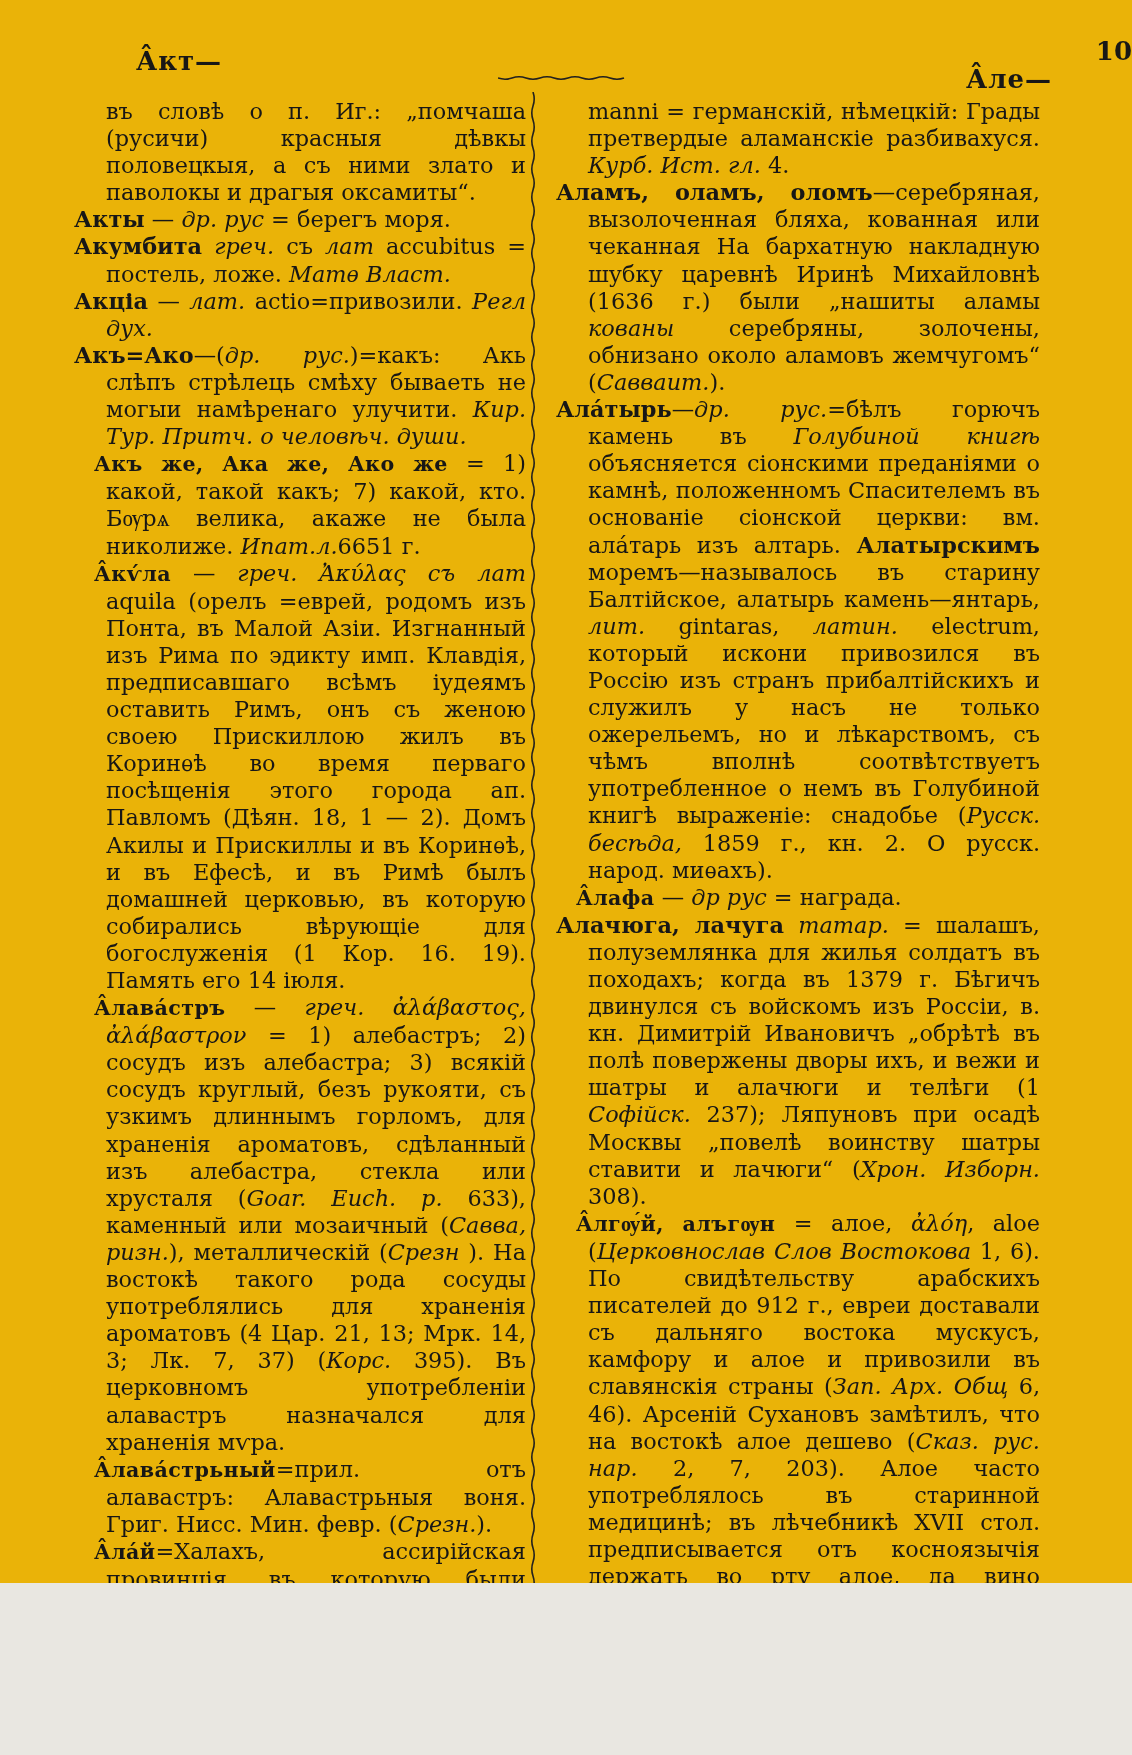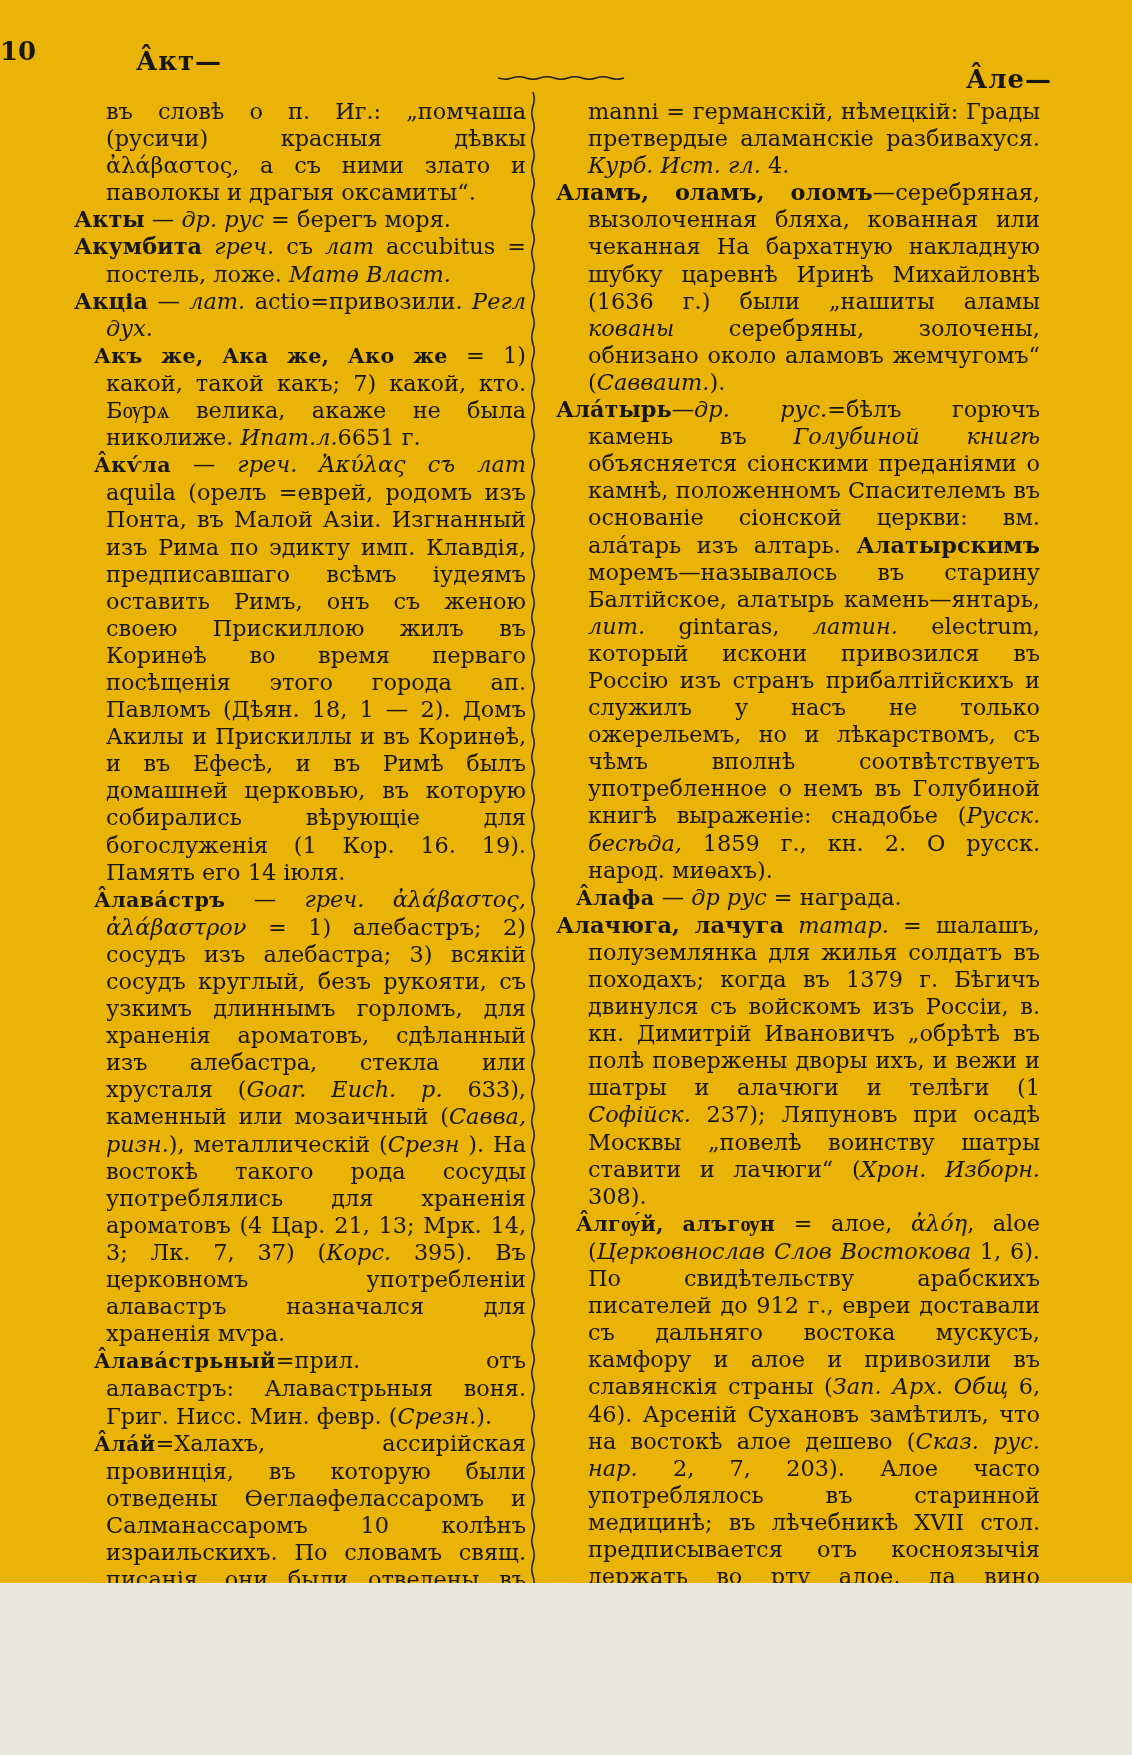--- a/index.html
+++ b/index.html
@@ -16,21 +16,21 @@
     position:absolute;
     font-weight:bold;
     font-size:26px;
     letter-spacing:1px;
   }
   .rh-left  { left:136px; top:46px; }
   .rh-right { left:922px; top:64px;margin-left:44px; }
   .page-number {
     position:absolute;
     top:36px; left:0; width:100%;
-    text-align:left;
+    text-align:right;
     font-weight:bold;
     font-size:26px;
   }
   .pn-rule { position:absolute; left:498px; top:72px; }
   .divider { position:absolute; left:527px; top:92px; }
   .col {
     position:absolute;
     top:98px;
     font-size:22.4px;
     line-height:27.1px;
@@ -54,24 +54,25 @@
   <div class="running-head rh-left">А̂кт—</div>
   <div class="page-number">10</div>
   <svg class="pn-rule" width="136" height="12" viewBox="0 0 136 12">
       <path id="pnRulePath" d="M0 6 Q 7 8.4 14 6 Q 21 3.6 28 6 Q 35 8.4 42 6 Q 49 3.6 56 6 Q 63 8.4 70 6 Q 77 3.6 84 6 Q 91 8.4 98 6 Q 105 3.6 112 6 Q 119 8.4 126 6"></path>
     </svg>
   <div class="running-head rh-right">А̂ле—</div>
   <svg class="divider" width="12" height="1515" viewBox="0 0 12 1515">
       <path id="dividerPath" d="M6 0 Q 8.4 7 6 14 Q 3.6 21 6 28 Q 8.4 35 6 42 Q 3.6 49 6 56 Q 8.4 63 6 70 Q 3.6 77 6 84 Q 8.4 91 6 98 Q 3.6 105 6 112 Q 8.4 119 6 126 Q 3.6 133 6 140 Q 8.4 147 6 154 Q 3.6 161 6 168 Q 8.4 175 6 182 Q 3.6 189 6 196 Q 8.4 203 6 210 Q 3.6 217 6 224 Q 8.4 231 6 238 Q 3.6 245 6 252 Q 8.4 259 6 266 Q 3.6 273 6 280 Q 8.4 287 6 294 Q 3.6 301 6 308 Q 8.4 315 6 322 Q 3.6 329 6 336 Q 8.4 343 6 350 Q 3.6 357 6 364 Q 8.4 371 6 378 Q 3.6 385 6 392 Q 8.4 399 6 406 Q 3.6 413 6 420 Q 8.4 427 6 434 Q 3.6 441 6 448 Q 8.4 455 6 462 Q 3.6 469 6 476 Q 8.4 483 6 490 Q 3.6 497 6 504 Q 8.4 511 6 518 Q 3.6 525 6 532 Q 8.4 539 6 546 Q 3.6 553 6 560 Q 8.4 567 6 574 Q 3.6 581 6 588 Q 8.4 595 6 602 Q 3.6 609 6 616 Q 8.4 623 6 630 Q 3.6 637 6 644 Q 8.4 651 6 658 Q 3.6 665 6 672 Q 8.4 679 6 686 Q 3.6 693 6 700 Q 8.4 707 6 714 Q 3.6 721 6 728 Q 8.4 735 6 742 Q 3.6 749 6 756 Q 8.4 763 6 770 Q 3.6 777 6 784 Q 8.4 791 6 798 Q 3.6 805 6 812 Q 8.4 819 6 826 Q 3.6 833 6 840 Q 8.4 847 6 854 Q 3.6 861 6 868 Q 8.4 875 6 882 Q 3.6 889 6 896 Q 8.4 903 6 910 Q 3.6 917 6 924 Q 8.4 931 6 938 Q 3.6 945 6 952 Q 8.4 959 6 966 Q 3.6 973 6 980 Q 8.4 987 6 994 Q 3.6 1001 6 1008 Q 8.4 1015 6 1022 Q 3.6 1029 6 1036 Q 8.4 1043 6 1050 Q 3.6 1057 6 1064 Q 8.4 1071 6 1078 Q 3.6 1085 6 1092 Q 8.4 1099 6 1106 Q 3.6 1113 6 1120 Q 8.4 1127 6 1134 Q 3.6 1141 6 1148 Q 8.4 1155 6 1162 Q 3.6 1169 6 1176 Q 8.4 1183 6 1190 Q 3.6 1197 6 1204 Q 8.4 1211 6 1218 Q 3.6 1225 6 1232 Q 8.4 1239 6 1246 Q 3.6 1253 6 1260 Q 8.4 1267 6 1274 Q 3.6 1281 6 1288 Q 8.4 1295 6 1302 Q 3.6 1309 6 1316 Q 8.4 1323 6 1330 Q 3.6 1337 6 1344 Q 8.4 1351 6 1358 Q 3.6 1365 6 1372 Q 8.4 1379 6 1386 Q 3.6 1393 6 1400 Q 8.4 1407 6 1414 Q 3.6 1421 6 1428 Q 8.4 1435 6 1442 Q 3.6 1449 6 1456 Q 8.4 1463 6 1470 Q 3.6 1477 6 1484 Q 8.4 1491 6 1498 Q 3.6 1505 6 1512"></path>
     </svg>
   <div class="col col-left" id="colLeft">
-      <p class="entry cont"><span class="run-n">въ словѣ о п. Иг.: „помчаша (русичи) красныя дѣвкы ἀλάβαστος, а съ ними злато и паволокы и драгыя оксамиты“.</span></p>
+      <p class="entry cont"><span class="run-n">въ словѣ о п. Иг.: „помчаша (русичи) красныя дѣвкы половецкыя, а съ ними злато и паволокы и драгыя оксамиты“.</span></p>
       <p class="entry"><span class="run-b">Акты</span><span class="run-n"> — </span><span class="run-i">др. рус</span><span class="run-n"> = берегъ моря.</span></p>
       <p class="entry"><span class="run-b">Акумбита</span><span class="run-n">  </span><span class="run-i">греч.</span><span class="run-n"> съ </span><span class="run-i">лат</span><span class="run-n"> accubitus = постель, ложе. </span><span class="run-i">Матѳ Власт.</span></p>
       <p class="entry"><span class="run-b">Акціа</span><span class="run-n"> — </span><span class="run-i">лат.</span><span class="run-n"> actio=привозили. </span><span class="run-i">Регл дух.</span></p>
+      <p class="entry"><span class="run-b">Акъ=Ако</span><span class="run-n">—(</span><span class="run-i">др. рус.</span><span class="run-n">)=какъ: Акь слѣпъ стрѣлець смѣху бываеть не могыи намѣренаго улучити. </span><span class="run-i">Кир. Тур. Притч. о человѣч. души.</span></p>
       <p class="entry"><span class="run-cs">Акъ же, Ака же, Ако же</span><span class="run-n"> = 1) какой, такой какъ; 7) какой, кто. Бѹрѧ велика, акаже не была николиже. </span><span class="run-i">Ипат.л.</span><span class="run-n">6651 г.</span></p>
       <p class="entry"><span class="run-cs">А̂кѵ́ла</span><span class="run-n"> — </span><span class="run-i">греч.</span><span class="run-n"> </span><span class="run-g">Ἀκύλας</span><span class="run-n"> </span><span class="run-i">съ лат</span><span class="run-n"> aquila (орелъ =еврей, родомъ изъ Понта, въ Малой Азіи. Изгнанный изъ Рима по эдикту имп. Клавдія, предписавшаго всѣмъ іудеямъ оставить Римъ, онъ съ женою своею Прискиллою жилъ въ Коринѳѣ во время перваго посѣщенія этого города ап. Павломъ (Дѣян. 18, 1 — 2). Домъ Акилы и Прискиллы и въ Коринѳѣ, и въ Ефесѣ, и въ Римѣ былъ домашней церковью, въ которую собирались вѣрующіе для богослуженія (1 Кор. 16. 19). Память его 14 іюля.</span></p>
       <p class="entry"><span class="run-cs">А̂лава́стръ</span><span class="run-n"> — </span><span class="run-i">греч.</span><span class="run-n"> </span><span class="run-g">ἀλάβαστος, ἀλάβαστρον</span><span class="run-n"> = 1) алебастръ; 2) сосудъ изъ алебастра; 3) всякій сосудъ круглый, безъ рукояти, съ узкимъ длиннымъ горломъ, для храненія ароматовъ, сдѣланный изъ алебастра, стекла или хрусталя (</span><span class="run-i">Goar. Euch. p.</span><span class="run-n"> 633), каменный или мозаичный (</span><span class="run-i">Савва, ризн.</span><span class="run-n">), металлическій (</span><span class="run-i">Срезн</span><span class="run-n"> ). На востокѣ такого рода сосуды употреблялись для храненія ароматовъ (4 Цар. 21, 13; Мрк. 14, 3; Лк. 7, 37) (</span><span class="run-i">Корс.</span><span class="run-n"> 395). Въ церковномъ употребленіи алавастръ назначался для храненія мѵра.</span></p>
       <p class="entry"><span class="run-cs">А̂лава́стрьный</span><span class="run-n">=прил. отъ алавастръ: Алавастрьныя воня. Григ. Нисс. Мин. февр. (</span><span class="run-i">Срезн.</span><span class="run-n">).</span></p>
       <p class="entry"><span class="run-cs">А̂ла́й</span><span class="run-n">=Халахъ, ассирійская провинція, въ которую были отведены Ѳеглаѳфелассаромъ и Салманассаромъ 10 колѣнъ израильскихъ. По словамъ свящ. писанія, они были отведены въ Ассирію и поселены въ Халахѣ и при Хаворѣ, р. Гозанской, и въ городахъ Мидійскихъ (4 Цар. 17, 6) Точное мѣстоположеніе ея въ настоящее время опредѣлить трудно.</span></p>
     </div>
   <div class="col col-right" id="colRight">
       <p class="entry cont"><span class="run-n">manni = германскій, нѣмецкій: Грады претвердые аламанскіе разбивахуся. </span><span class="run-i">Курб. Ист. гл.</span><span class="run-n"> 4.</span></p>
       <p class="entry"><span class="run-b">Аламъ, оламъ, оломъ</span><span class="run-n">—серебряная, вызолоченная бляха, кованная или чеканная На бархатную накладную шубку царевнѣ Иринѣ Михайловнѣ (1636 г.) были „нашиты аламы </span><span class="run-i">кованы</span><span class="run-n"> серебряны, золочены, обнизано около аламовъ жемчугомъ“ (</span><span class="run-i">Савваит.</span><span class="run-n">).</span></p>
       <p class="entry"><span class="run-b">Ала́тырь</span><span class="run-n">—</span><span class="run-i">др. рус.</span><span class="run-n">=бѣлъ горючъ камень въ </span><span class="run-i">Голубиной книгѣ</span><span class="run-n"> объясняется сіонскими преданіями о камнѣ, положенномъ Спасителемъ въ основаніе сіонской церкви: вм. ала́тарь изъ алтарь. </span><span class="run-b">Алатырскимъ</span><span class="run-n"> моремъ—называлось въ старину Балтійское, алатырь камень—янтарь, </span><span class="run-i">лит.</span><span class="run-n"> gintaras, </span><span class="run-i">латин.</span><span class="run-n"> electrum, который искони привозился въ Россію изъ странъ прибалтійскихъ и служилъ у насъ не только ожерельемъ, но и лѣкарствомъ, съ чѣмъ вполнѣ соотвѣтствуетъ употребленное о немъ въ Голубиной книгѣ выраженіе: снадобье (</span><span class="run-i">Русск. бесѣда,</span><span class="run-n"> 1859 г., кн. 2. О русск. народ. миѳахъ).</span></p>

